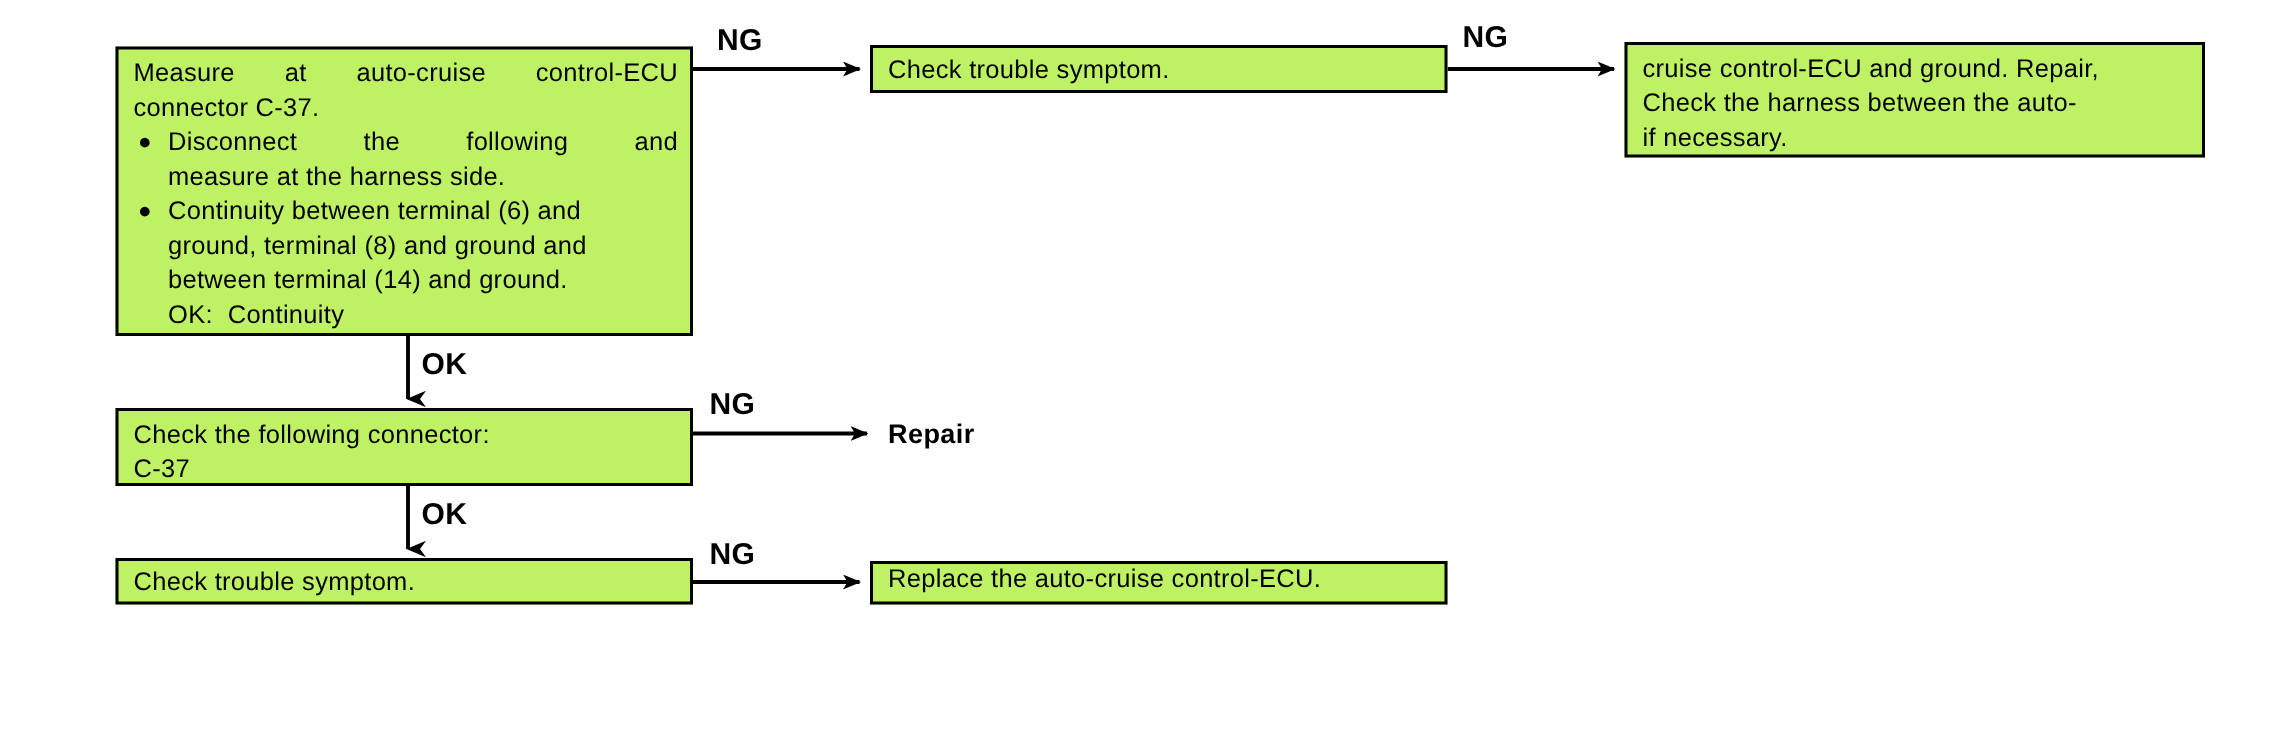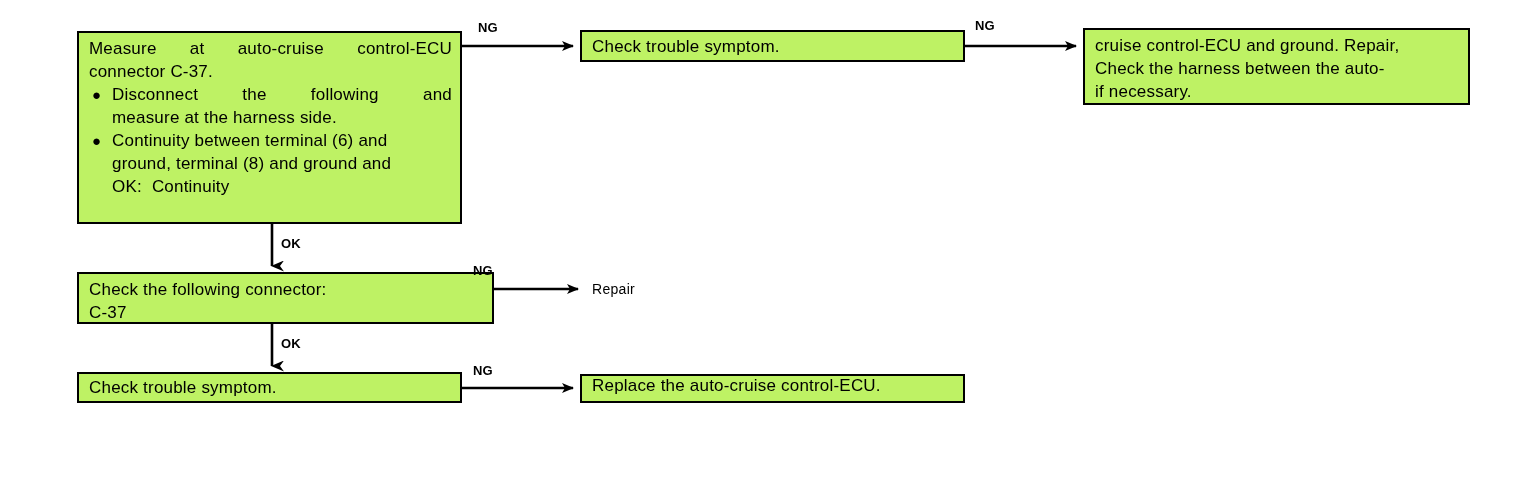--- a/index.html
+++ b/index.html
@@ -52,30 +52,30 @@
     padding-left: 3px;
   }
   .bullet-body {
     flex: 1 1 auto;
   }
   .b {
     font-weight: normal;
   }
   .label {
     position: absolute;
-    font-size: 13px;
+    font-size: 20px;
     font-weight: bold;
     line-height: 19px;
     white-space: nowrap;
     letter-spacing: 0.2px;
   }
   .plain-text {
     position: absolute;
-    font-size: 14px;
-    font-weight: normal;
+    font-size: 18px;
+    font-weight: bold;
     white-space: nowrap;
     line-height: 20px;
     letter-spacing: 0.3px;
   }
   svg.wires {
     position: absolute;
     left: 0; top: 0;
     width: 1520px;
     height: 490px;
     pointer-events: none;
@@ -117,38 +117,39 @@
       <div class="bullet-body">
         <div class="line justify">Disconnect the following and</div>
         <div class="line">measure at the harness side.</div>
       </div>
     </div>
     <div class="bullet-row">
       <div class="bullet-dot">●</div>
       <div class="bullet-body">
         <div class="line">Continuity between terminal (6) and</div>
         <div class="line">ground, terminal (8) and ground and</div>
+        <div class="line">between terminal (14) and ground.</div>
         <div class="line">
           <span class="b">OK:</span><span style="display:inline-block;width:10px"></span><span>Continuity</span>
         </div>
       </div>
     </div>
   </div>
 
   <div class="box" style="left:580px; top:30px; width:385px; height:32px; display:flex; align-items:center;">
     <div class="line">Check trouble symptom.</div>
   </div>
 
   <div class="box" style="left:1083px; top:28px; width:387px; height:77px;">
     <div class="line">cruise control-ECU and ground. Repair,</div>
     <div class="line">Check the harness between the auto-</div>
     <div class="line">if necessary.</div>
   </div>
 
-  <div class="box" style="left:77px; top:272px; width:417px; height:52px;">
+  <div class="box" style="left:77px; top:272px; width:385px; height:52px;">
     <div class="line b">Check the following connector:</div>
     <div class="line">C-37</div>
   </div>
 
   <div class="plain-text" style="left:592px; top:279px;">
     <span>Repair</span>
   </div>
 
   <div class="box" style="left:77px; top:372px; width:385px; height:31px; display:flex; align-items:center;">
     <div class="line">Check trouble symptom.</div>

